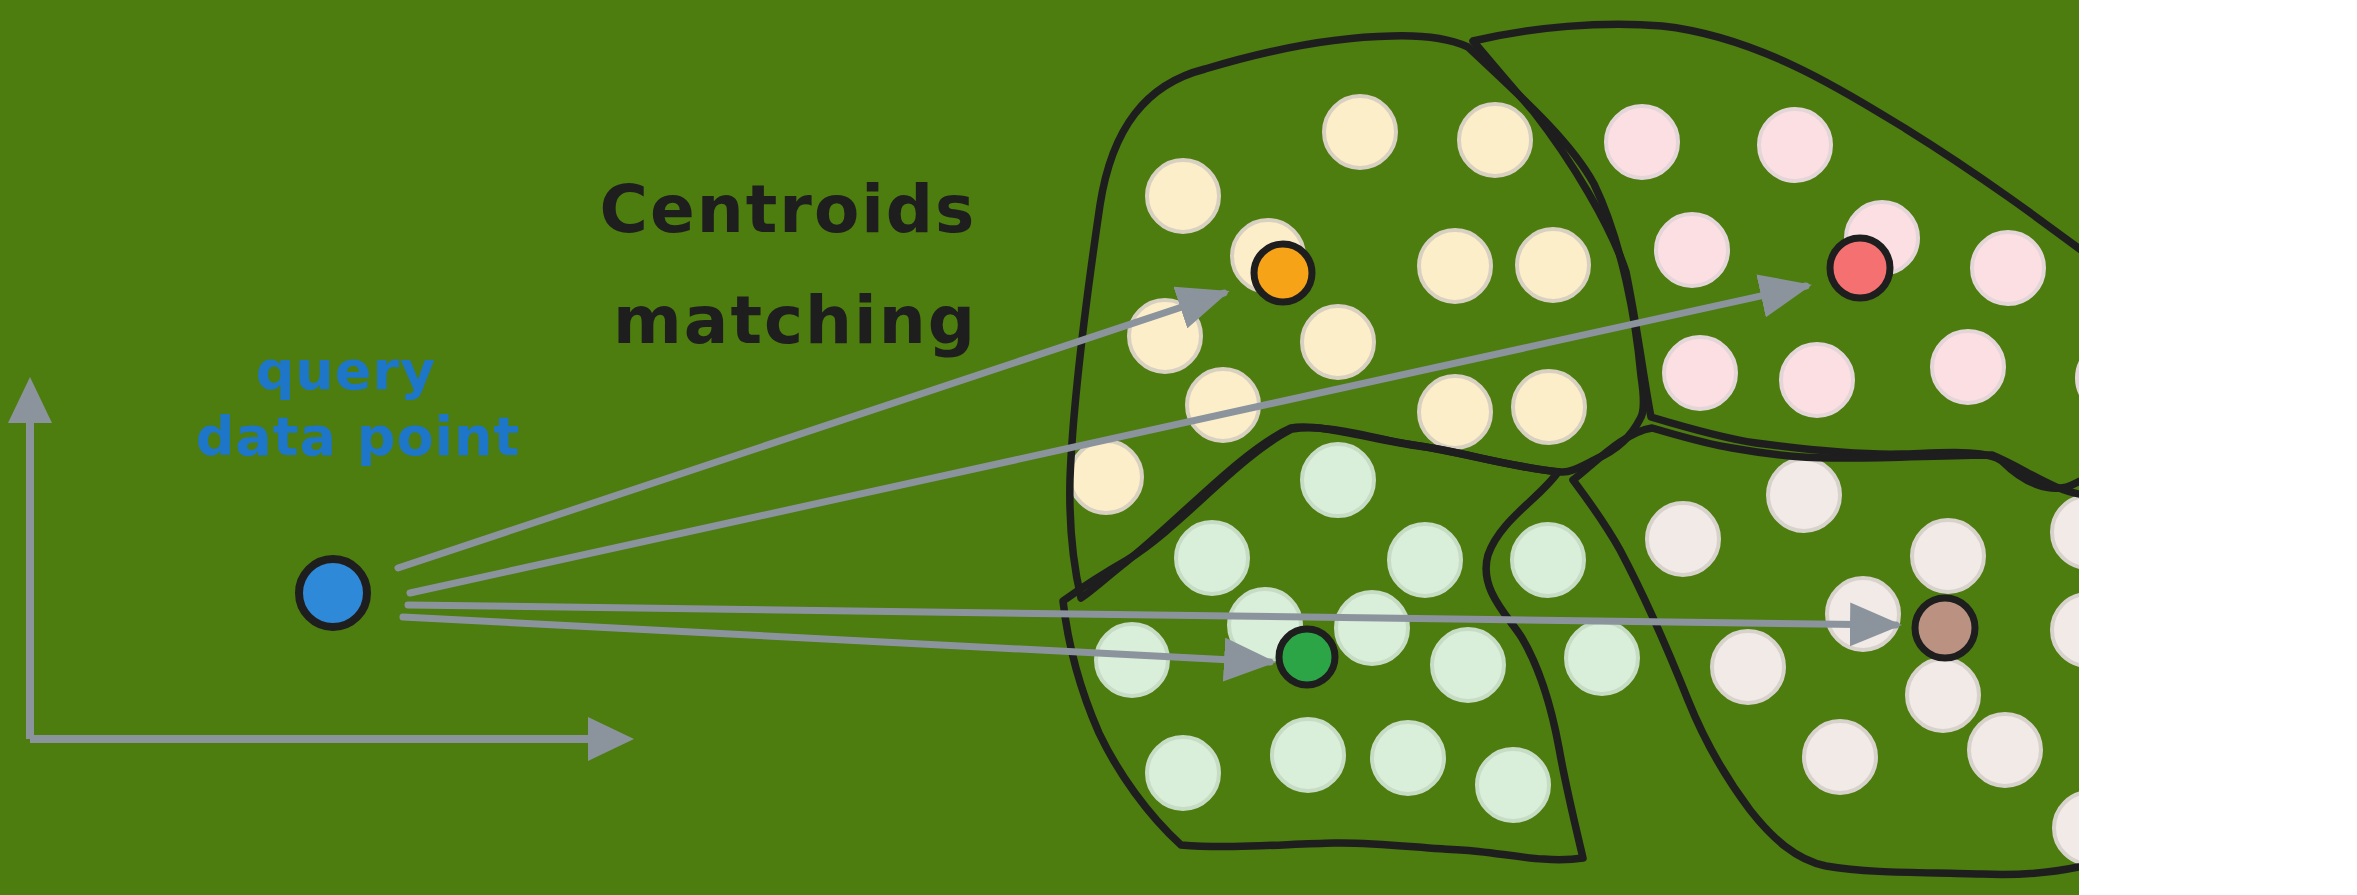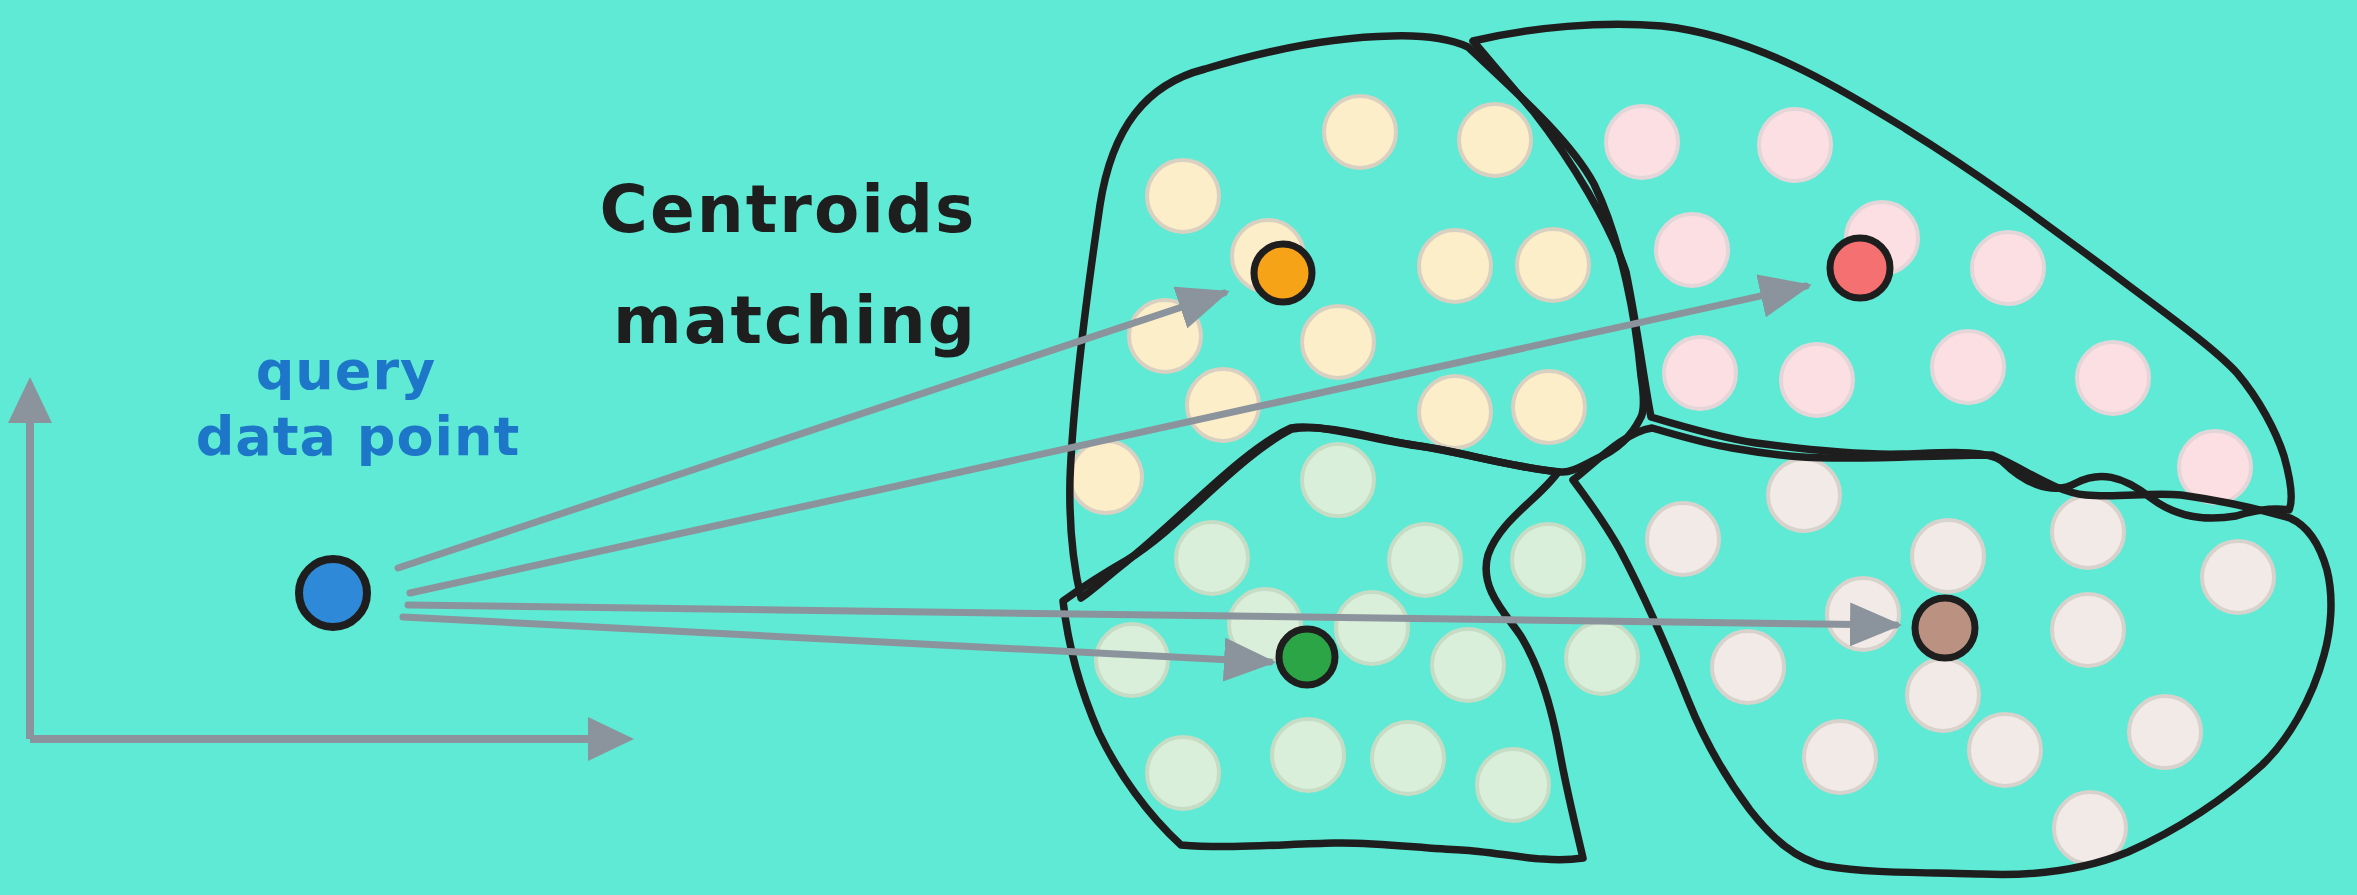--- a/index.html
+++ b/index.html
@@ -1,16 +1,16 @@
 <!DOCTYPE html>
 <html><head>
 <meta charset="utf-8">
 <style>
   html,body{margin:0;padding:0;background:#ffffff;}
-  .stage{position:relative;width:2357px;height:895px;background:#5eead4;overflow:hidden;}
+  .stage{position:relative;width:2079px;height:895px;background:#4d7c0f;overflow:hidden;}
   svg{display:block;}
   .title-text{font-family:"DejaVu Sans",sans-serif;font-weight:700;font-size:66px;letter-spacing:2px;text-anchor:middle;}
   .query-text{font-family:"DejaVu Sans",sans-serif;font-weight:700;font-size:54px;letter-spacing:1px;text-anchor:middle;}
 </style>
 </head>
 <body>
 
 <div class="stage">
   <svg width="2357" height="895" viewBox="0 0 2357 895" xmlns="http://www.w3.org/2000/svg">
     <defs>

